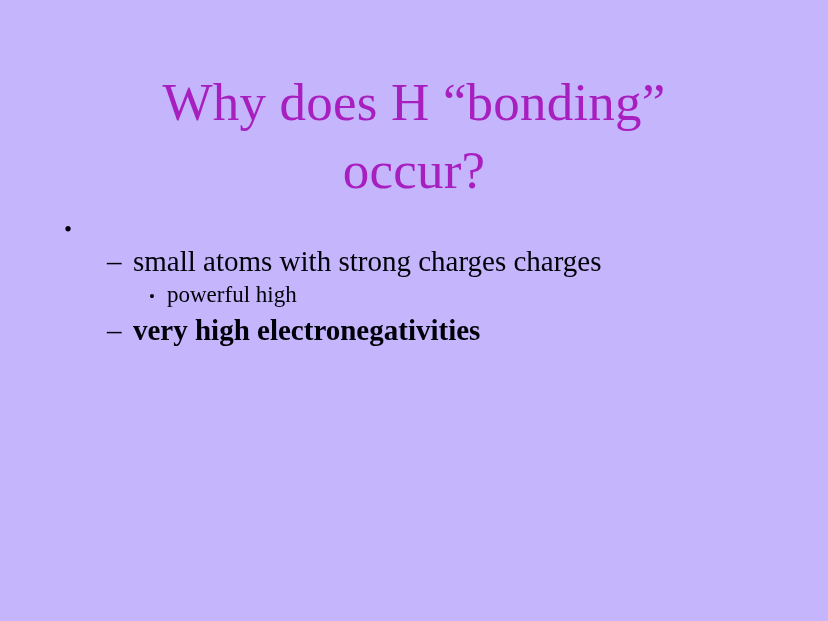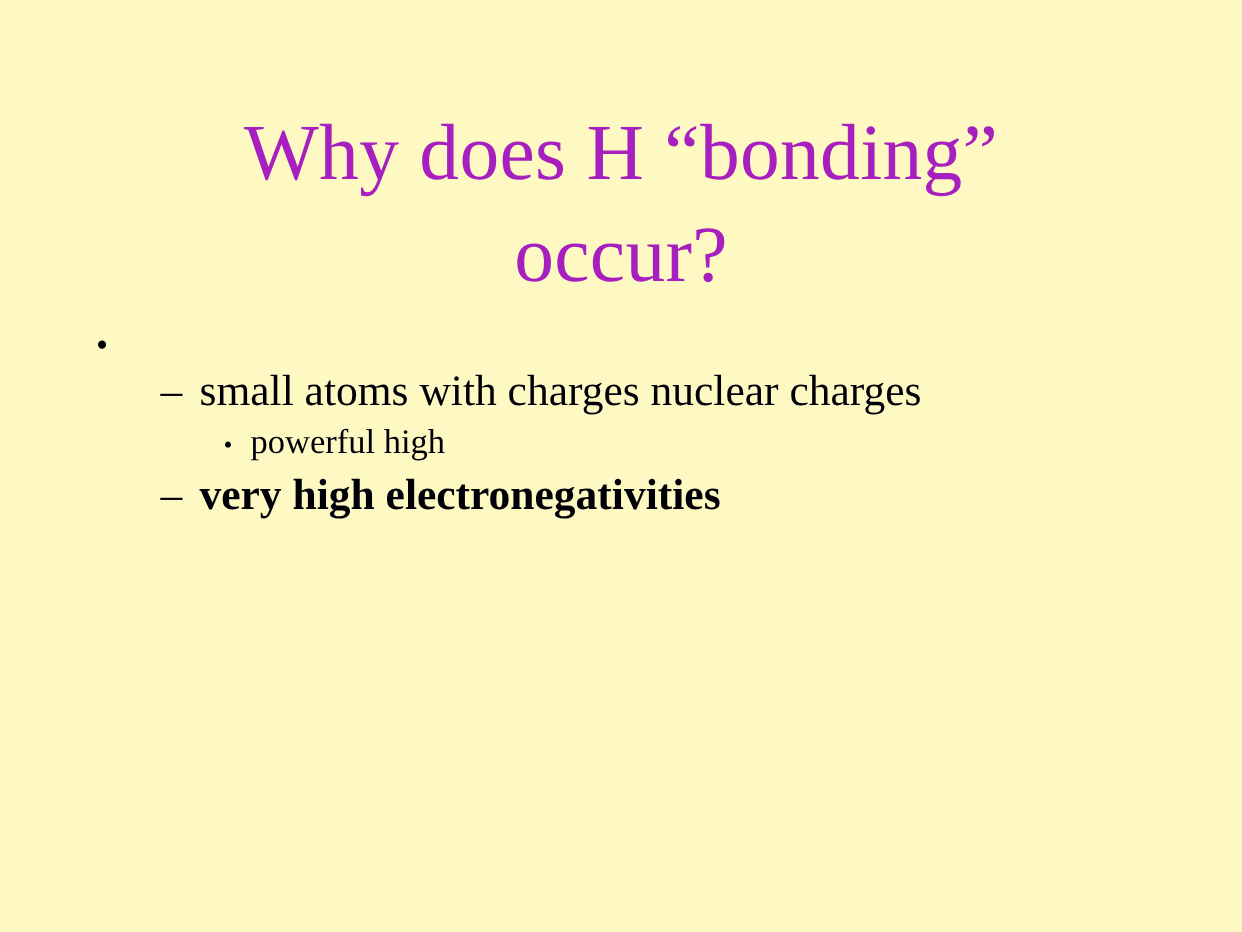--- a/index.html
+++ b/index.html
@@ -94,33 +94,33 @@
   .lvl3 .bullet-mark {
     width: 18px;
     font-size: 17px;
   }
 
   .is-bold .bullet-text { font-weight: bold; }
 </style>
 </head>
 <body>
 
-<div id="slide" style="background: #fef9c3; font-family: Liberation Serif, serif;">
+<div id="slide" style="background: #c4b5fd; font-family: Liberation Serif, serif;">
 
   <h1 id="slide-title" style="color: rgb(168, 31, 192);">Why does H “bonding”
 occur?</h1>
 
   <div id="slide-body">
 
   <div class="bullet-row lvl1" style="color: rgb(0, 0, 8);">
         <span class="bullet-mark">•</span>
       </div>
       <div class="bullet-row lvl2" style="color: rgb(0, 0, 8);">
         <span class="bullet-mark">–</span>
-        <span class="bullet-text">small atoms with charges nuclear charges</span>
+        <span class="bullet-text">small atoms with strong charges charges</span>
       </div>
       <div class="bullet-row lvl3" style="color: rgb(0, 0, 8);">
         <span class="bullet-mark">•</span>
         <span class="bullet-text">powerful high</span>
       </div>
       <div class="bullet-row lvl2 is-bold" style="color: rgb(0, 0, 8);">
         <span class="bullet-mark">–</span>
         <span class="bullet-text">very high electronegativities</span>
       </div>
     </div>

